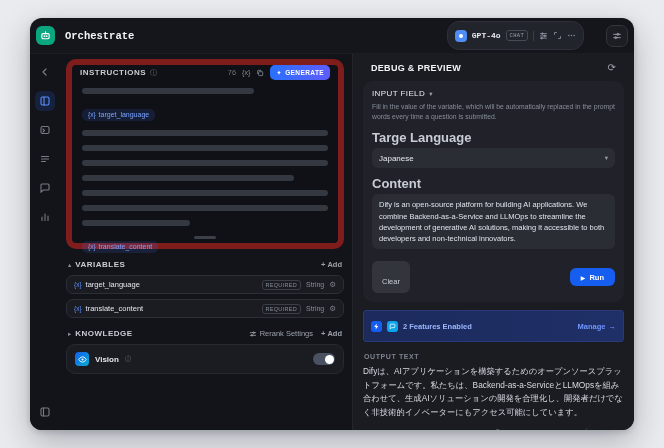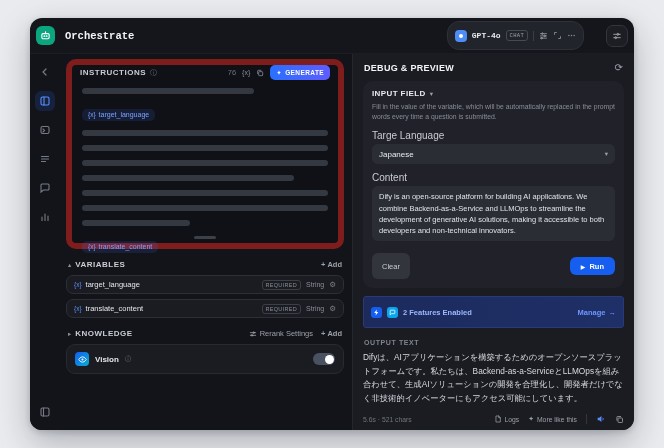--- a/index.html
+++ b/index.html
@@ -87,36 +87,36 @@
   .vision-card { display:flex; align-items:center; gap:6px; background:#1a1c22; border:1px solid #262a31;
     border-radius:9px; height:30px; padding:0 8px; margin-top:4px; }
   .vision-ic { width:14px; height:14px; border-radius:4px; background:linear-gradient(135deg,#155eef,#06aed4);
     display:flex; align-items:center; justify-content:center; }
   .vision-label { font-size:8px; font-weight:bold; color:#e3e6eb; }
   .vision-info { font-size:6.5px; color:#6b7280; }
   .toggle { margin-left:auto; width:22px; height:12px; border-radius:7px; background:#4a5160; position:relative; cursor:pointer; }
   .toggle .knob { position:absolute; right:1.5px; top:1.5px; width:9px; height:9px; border-radius:50%; background:#fff; }
   
   .right-col { flex:1; background:#1b1c22; border-left:1px solid #24262e; padding:7px 10px 8px; overflow:hidden; }
-  .dbg-head { display:flex; align-items:center; margin:2px 1px 8px; }
+  .dbg-head { display:flex; align-items:center; margin:2px 8px 8px; }
   .dbg-title { font-size:9px; font-weight:bold; color:#f2f4f7; letter-spacing:.3px; }
   .dbg-refresh { margin-left:auto; color:#9aa0aa; font-size:10px; cursor:pointer; line-height:1; }
   .input-panel { background:#212229; border-radius:10px; padding:8px 9px 9px; }
   .if-head { display:flex; align-items:center; gap:4px; cursor:pointer; }
-  .if-title { font-size:8px; font-weight:bold; color:#e8eaef; letter-spacing:.4px; }
+  .if-title { font-size:8px; font-weight:normal; color:#e8eaef; letter-spacing:.4px; }
   .if-chev { font-size:6.5px; color:#9aa0aa; }
   .if-desc { font-size:6.8px; color:#868d99; line-height:1.5; margin-top:4px; }
-  .fld-label { font-size:10px; color:#c8ccd4; font-weight:normal; margin:8px 0 3px; }
+  .fld-label { font-size:13px; color:#c8ccd4; font-weight:bold; margin:8px 0 3px; }
   .select { display:flex; align-items:center; background:#2b2d35; border-radius:6px; height:20px; padding:0 7px; cursor:pointer; }
   .select-value { font-size:8px; color:#e8eaef; }
   .select-chev { margin-left:auto; font-size:6.5px; color:#9aa0aa; }
   .textarea { width:100%; height:55px; background:#2b2d35; border:none; border-radius:6px; resize:none;
     padding:5px 7px; font-size:7.5px; line-height:1.5; color:#dfe3ea; font-family:inherit; outline:none; }
   .btn-row { display:flex; align-items:center; margin-top:8px; }
-  .clear-btn { background:#33353d; border:none; border-radius:6px; height:26px; padding:7px 10px;
+  .clear-btn { background:#33353d; border:none; border-radius:6px; height:17px; padding:16px 10px;
     color:#c8ccd4; font-size:7.5px; cursor:pointer; font-family:inherit; }
   .run-btn { margin-left:auto; display:flex; align-items:center; gap:4px; background:#155eef; border:none;
     border-radius:6px; height:18px; padding:0 11px; color:#fff; font-size:7.5px; font-weight:bold;
     cursor:pointer; font-family:inherit; }
   .run-play { font-size:6px; }
   .features-bar { margin-top:8px; display:flex; align-items:center; gap:5px; height:32px; border-radius:3px;
     padding:0 7px; background:linear-gradient(90deg,#1c2a5c,#1f3068); border:1px solid #2a3a78; cursor:pointer; }
   .feat-ic { width:11px; height:11px; border-radius:3px; display:flex; align-items:center; justify-content:center;
     color:#fff; font-size:6px; }
   .feat-ic.a { background:#155eef; }

